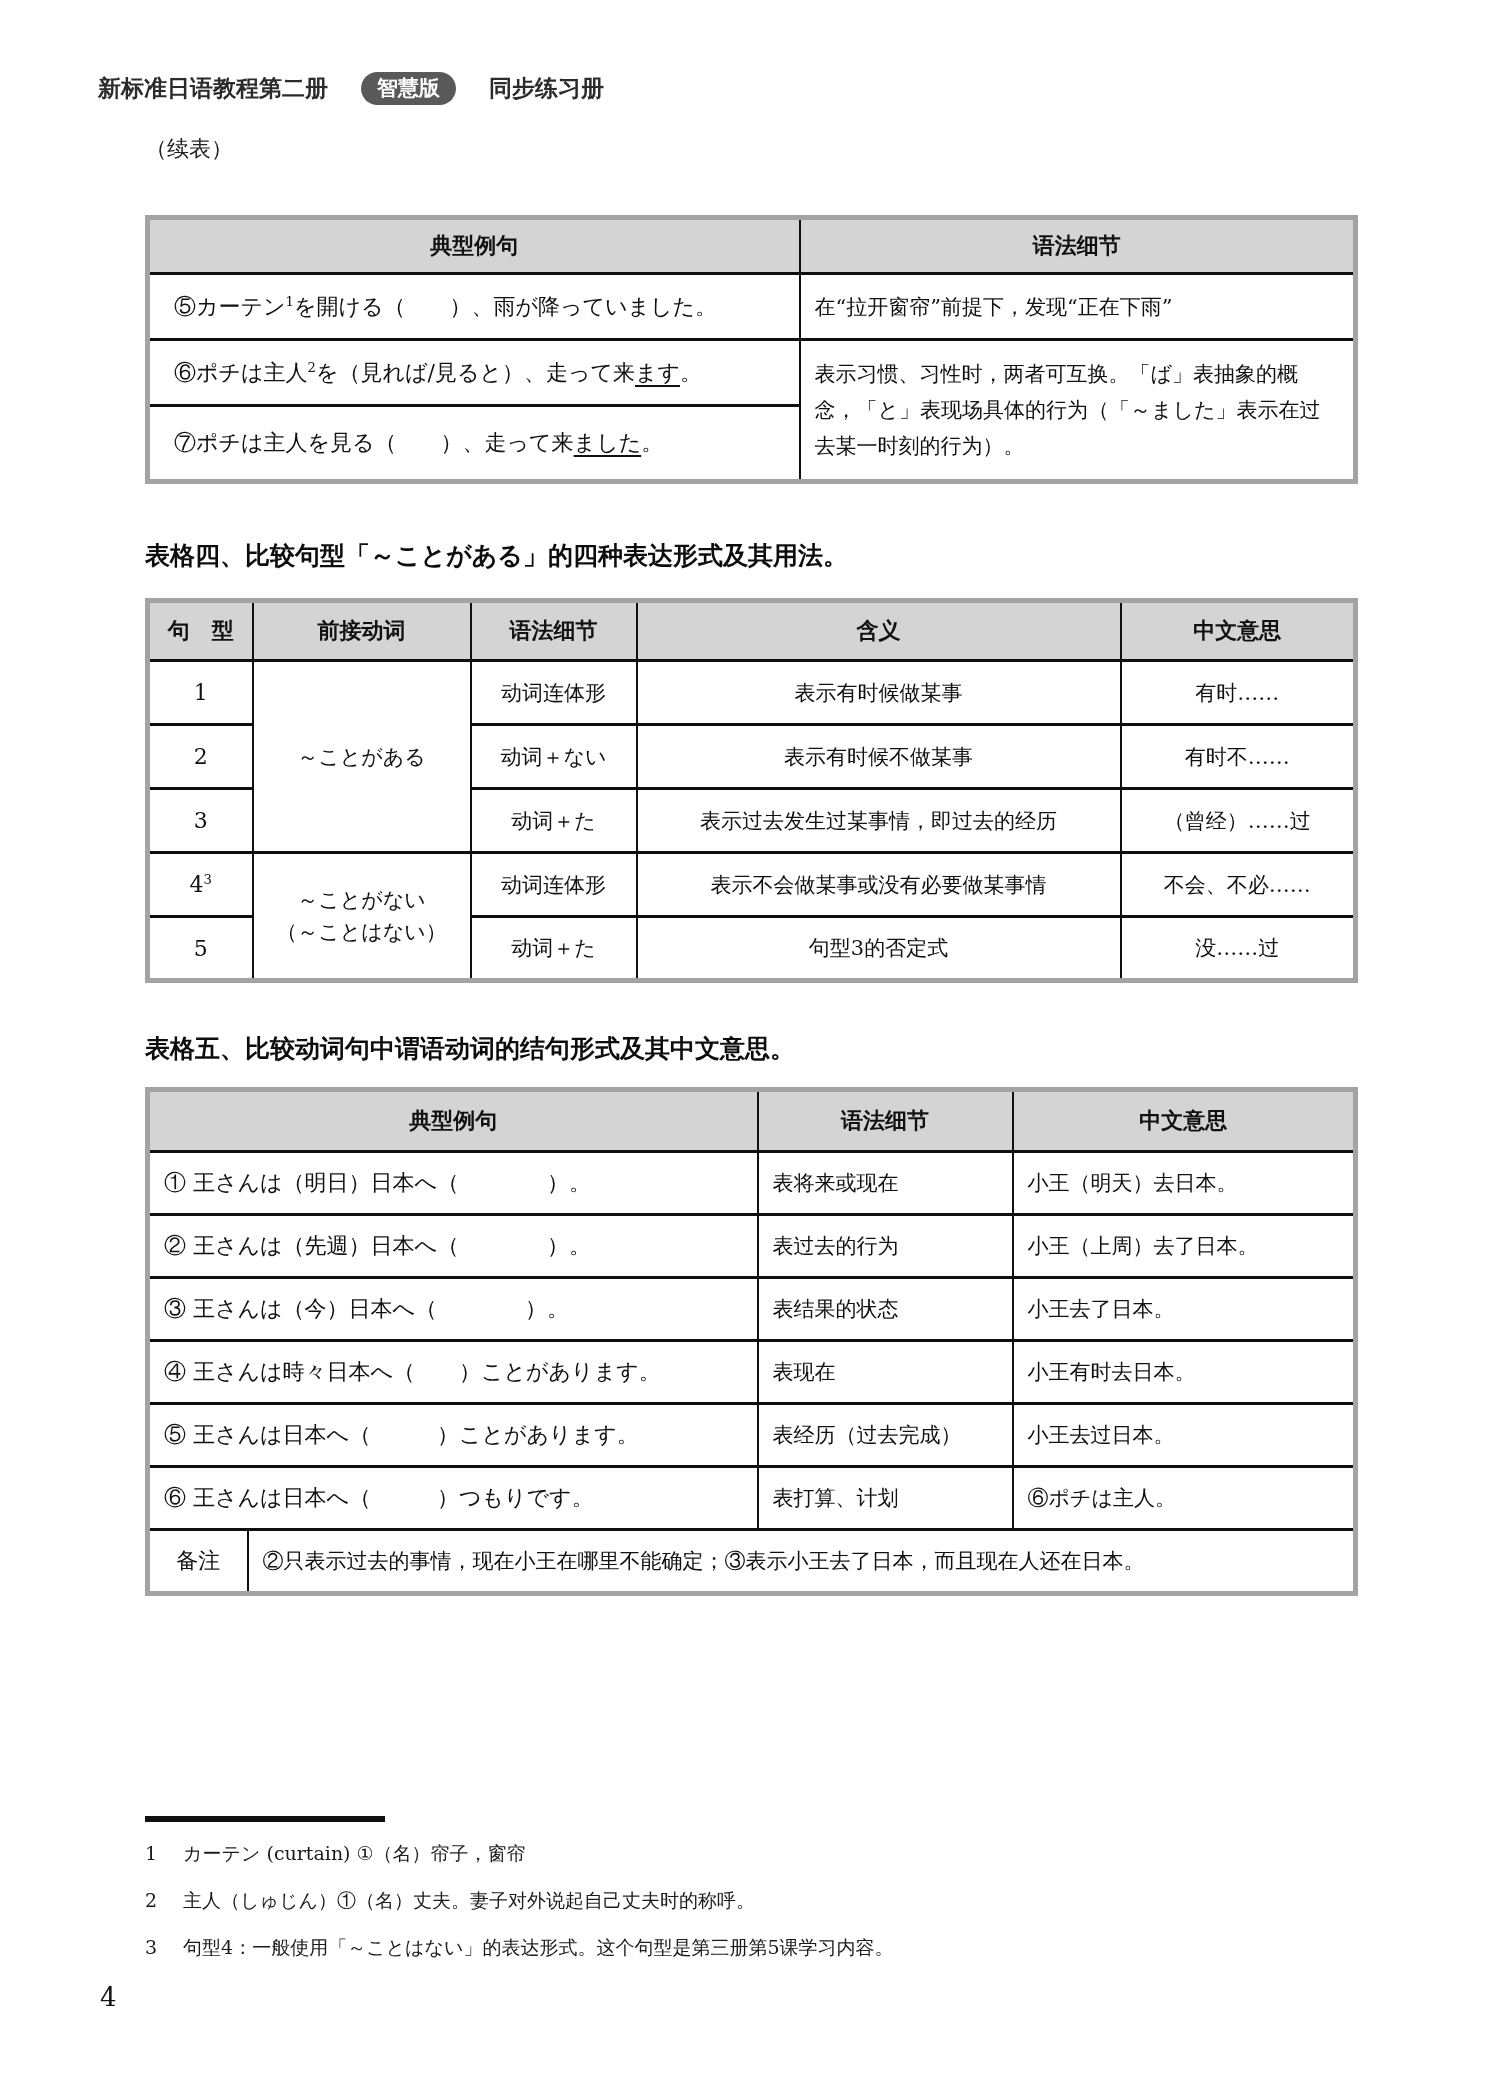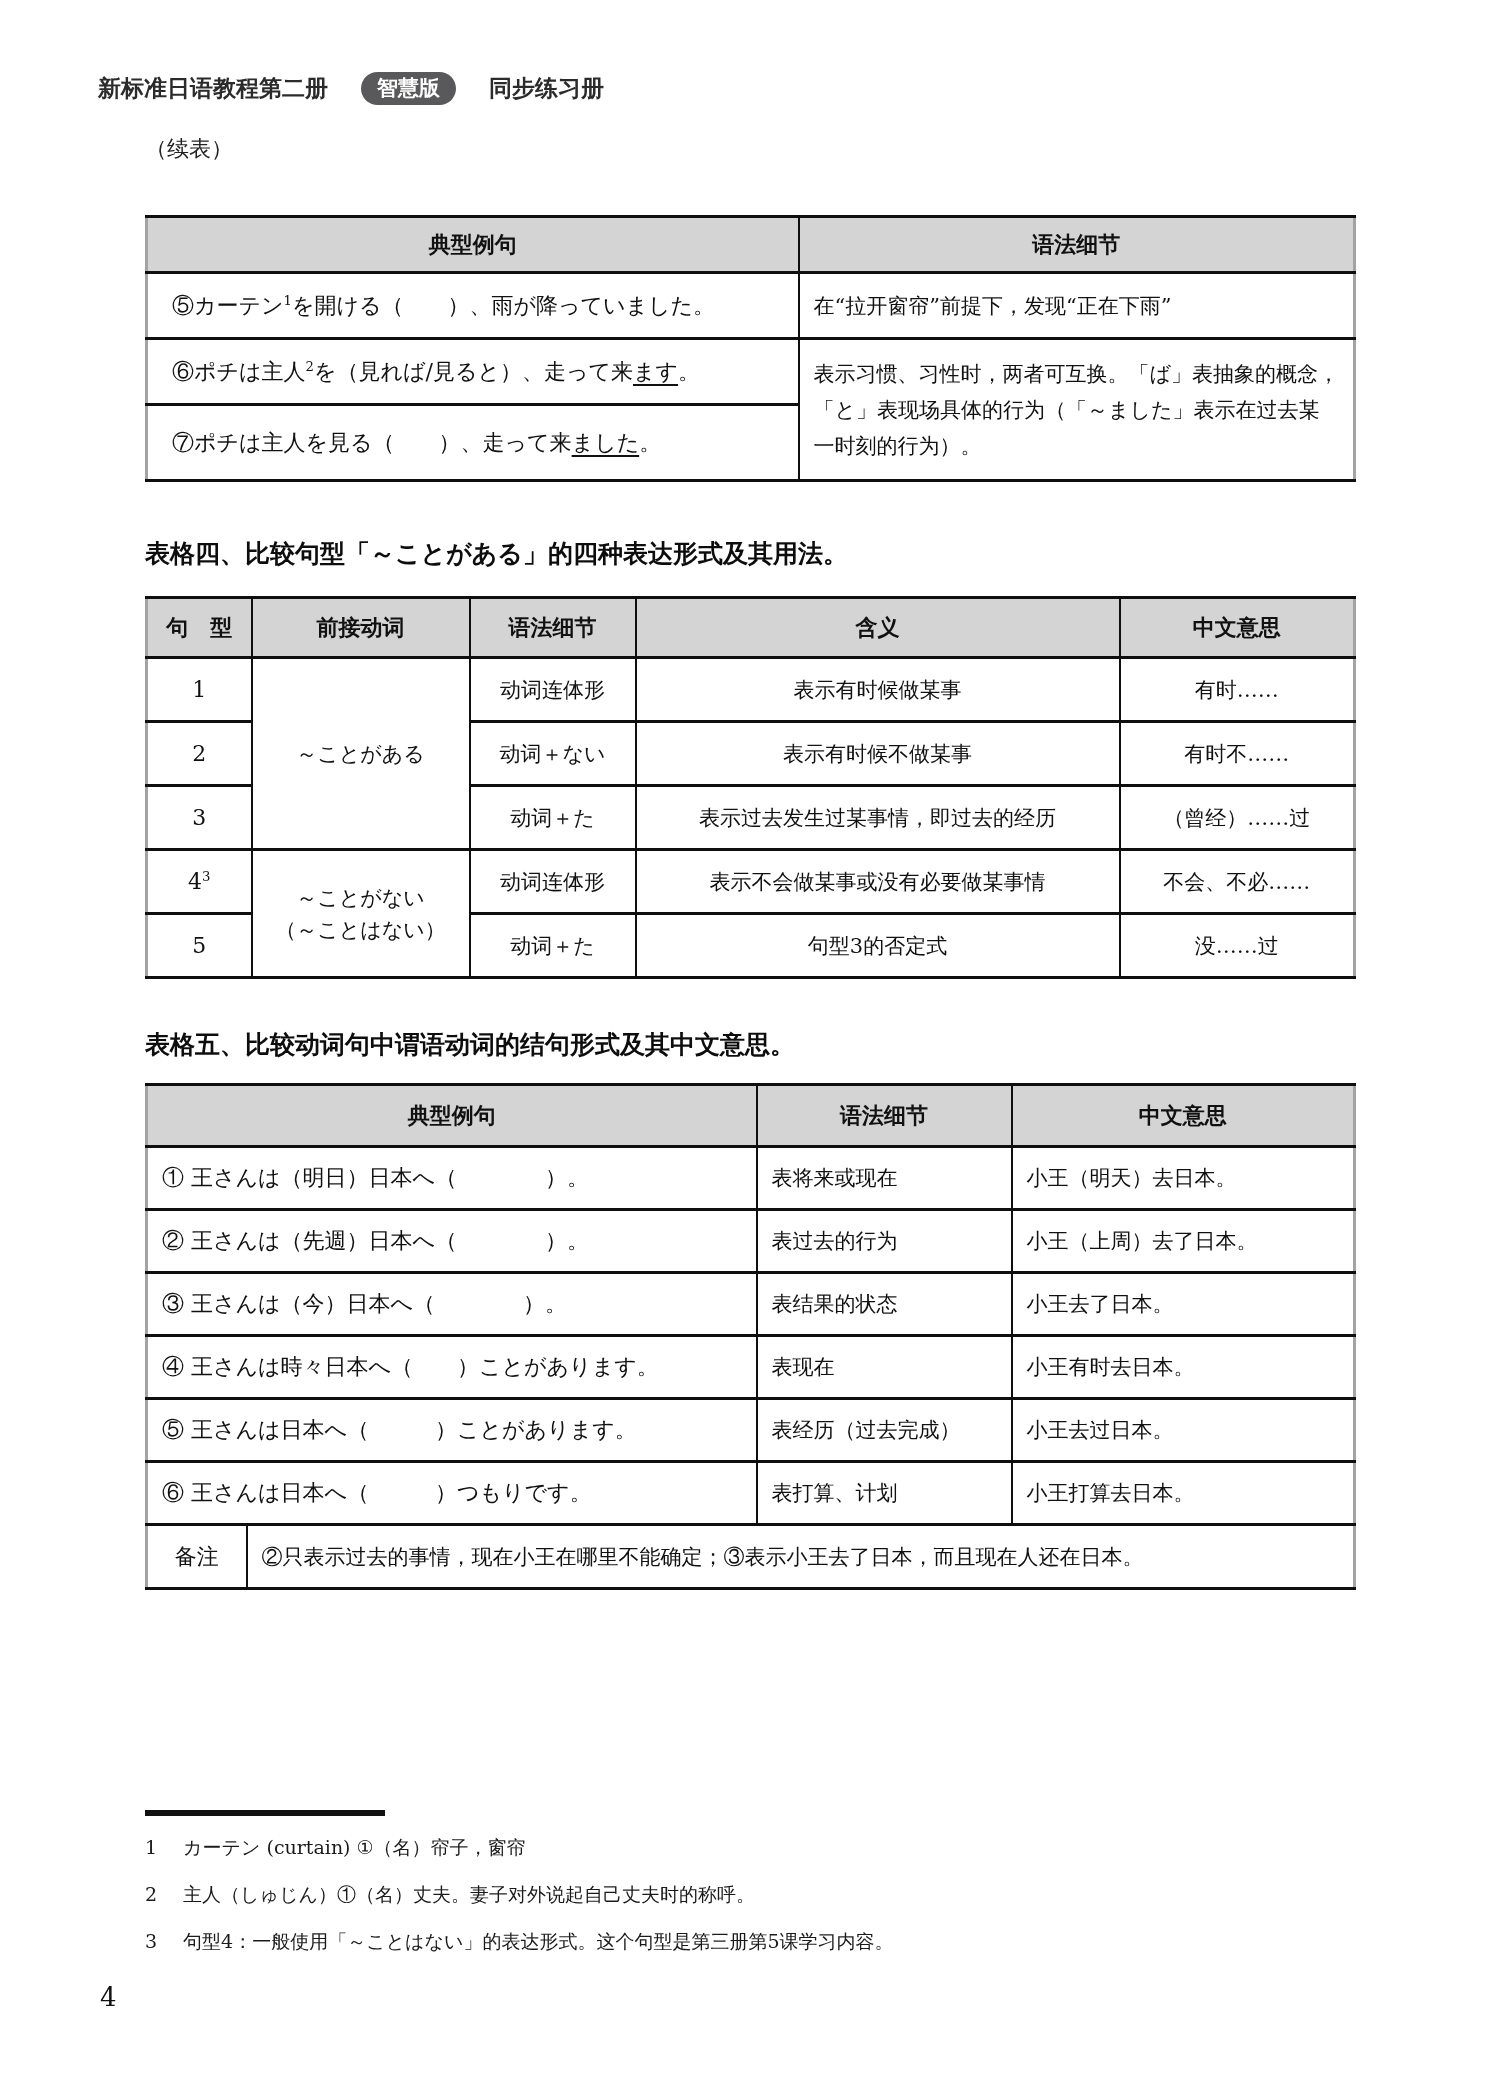--- a/index.html
+++ b/index.html
@@ -18,21 +18,21 @@
   }
   .badge {
     background:#59595b; color:#ffffff; border-radius:20px;
     padding:3px 16px; font-size:21px; font-weight:bold; line-height:1.3;
   }
 
   .content { position:absolute; left:145px; top:132px; width:1208px; }
 
   .continued { font-size:22px; line-height:33px; color:#222; margin-bottom:50px; }
 
-  table { border-collapse:collapse; width:100%; table-layout:fixed; border:3px solid #a3a3a3; }
+  table { border-collapse:collapse; width:100%; table-layout:fixed; border:5px solid #a3a3a3; }
   th, td { border:2px solid #0f0f0f; border-top-width:3px; border-bottom-width:3px; padding:6px 14px; vertical-align:middle; }
   thead th {
     background:#d4d4d4; font-weight:bold; font-size:22px;
     text-align:center; border-bottom-width:3px;
   }
 
   
   .t1 thead tr { height:56px; }
   .t1 .r5 { height:66px; }
   .t1 .r6 { height:66px; }
@@ -211,21 +211,21 @@
         <td>小王有时去日本。</td>
       </tr>
       <tr>
         <td colspan="2" class="example">⑤ 王さんは日本へ（　　　）ことがあります。</td>
         <td>表经历（过去完成）</td>
         <td>小王去过日本。</td>
       </tr>
       <tr>
         <td colspan="2" class="example">⑥ 王さんは日本へ（　　　）つもりです。</td>
         <td>表打算、计划</td>
-        <td>小王打算去日本。</td>
+        <td>⑥ポチは主人。</td>
       </tr>
       <tr class="note-row">
         <td class="note-label">备注</td>
         <td colspan="3">②只表示过去的事情，现在小王在哪里不能确定；③表示小王去了日本，而且现在人还在日本。</td>
       </tr>
     </tbody>
   </table>
 
   <div class="footnotes">
     <div class="footnote-divider"></div>

